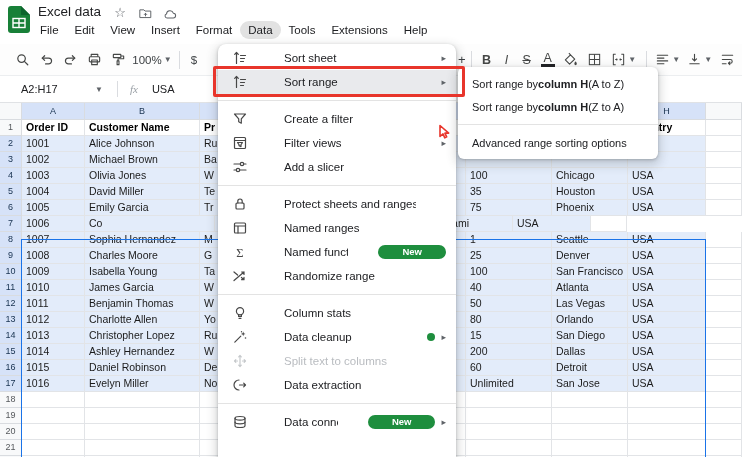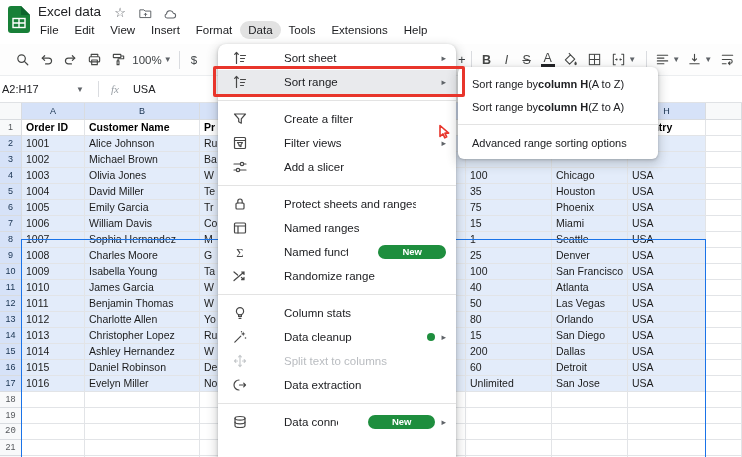--- a/index.html
+++ b/index.html
@@ -25,21 +25,21 @@
   .caret{font-size:8px;color:#5f6368;margin-left:2px;}
   .tb-div{width:1px;height:18px;background:#dadce0;margin:0 5px;flex:none;}
   .tb-letter{font-size:12.5px;width:20px;text-align:center;flex:none;}
   .b-bold{font-weight:bold;}
   .b-italic{font-style:italic;}
   .b-strike{text-decoration:line-through;}
   .b-color{border-bottom:3px solid #202124;line-height:12px;width:14px;margin:0 4px;}
   
   .formula{position:absolute;left:0;top:76px;width:742px;height:26px;background:#fff;
            border-bottom:1px solid #e0e2e5;display:flex;align-items:center;font-size:11px;}
-  .name-box{width:74px;padding-left:2px;color:#202124;}
+  .name-box{width:74px;padding-left:21px;color:#202124;}
   .fb-caret{font-size:8px;color:#5f6368;margin-right:14px;}
   .fb-div{width:1px;height:16px;background:#dadce0;margin-right:12px;}
   .fx{font-style:italic;color:#9aa0a6;margin-right:14px;font-family:"Liberation Serif",serif;}
   
   .grid{position:absolute;left:0;top:103px;width:742px;height:354px;}
   .gr-row{display:flex;height:16px;}
   .gr-row.hdr{height:17px;}
   .gcell{box-sizing:border-box;border-right:1px solid #e2e4e7;border-bottom:1px solid #e2e4e7;
          font-size:10.5px;line-height:15px;padding:0 4px;white-space:nowrap;overflow:hidden;flex:none;
          background:#fff;color:#1b1b1b;}
@@ -298,21 +298,20 @@
         <div class="gcell sel" style="width: 80px;"></div>
         <div class="gcell sel" style="width: 56px;"></div>
         <div class="gcell sel" style="width: 86px;">75</div>
         <div class="gcell sel" style="width: 76px;">Phoenix</div>
         <div class="gcell sel" style="width: 78px;">USA</div>
         <div class="gcell" style="width: 36px;"></div>
       </div>
       <div class="gr-row">
         <div class="gcell rowhdr selhdr" style="width: 22px;">7</div>
         <div class="gcell sel" style="width: 63px;">1006</div>
-        <div class="gcell sel" style="width: 115px;">William Davis</div>
         <div class="gcell sel" style="width: 130px;">Co</div>
         <div class="gcell sel" style="width: 80px;"></div>
         <div class="gcell sel" style="width: 56px;"></div>
         <div class="gcell sel" style="width: 86px;">15</div>
         <div class="gcell sel" style="width: 76px;">Miami</div>
         <div class="gcell sel" style="width: 78px;">USA</div>
         <div class="gcell" style="width: 36px;"></div>
       </div>
       <div class="gr-row">
         <div class="gcell rowhdr selhdr" style="width: 22px;">8</div>
@@ -452,21 +451,21 @@
         <div class="gcell" style="width: 115px;"></div>
         <div class="gcell" style="width: 130px;"></div>
         <div class="gcell" style="width: 80px;"></div>
         <div class="gcell" style="width: 56px;"></div>
         <div class="gcell" style="width: 86px;"></div>
         <div class="gcell" style="width: 76px;"></div>
         <div class="gcell" style="width: 78px;"></div>
         <div class="gcell" style="width: 36px;"></div>
       </div>
       <div class="gr-row">
-        <div class="gcell rowhdr" style="width: 22px; font-family: Liberation Mono, monospace;">20</div>
+        <div class="gcell rowhdr" style="width: 22px;">20</div>
         <div class="gcell" style="width: 63px;"></div>
         <div class="gcell" style="width: 115px;"></div>
         <div class="gcell" style="width: 130px;"></div>
         <div class="gcell" style="width: 80px;"></div>
         <div class="gcell" style="width: 56px;"></div>
         <div class="gcell" style="width: 86px;"></div>
         <div class="gcell" style="width: 76px;"></div>
         <div class="gcell" style="width: 78px;"></div>
         <div class="gcell" style="width: 36px;"></div>
       </div>

